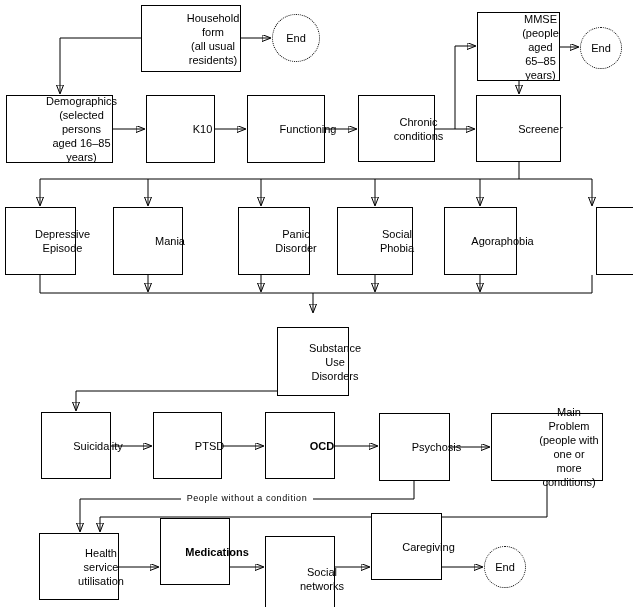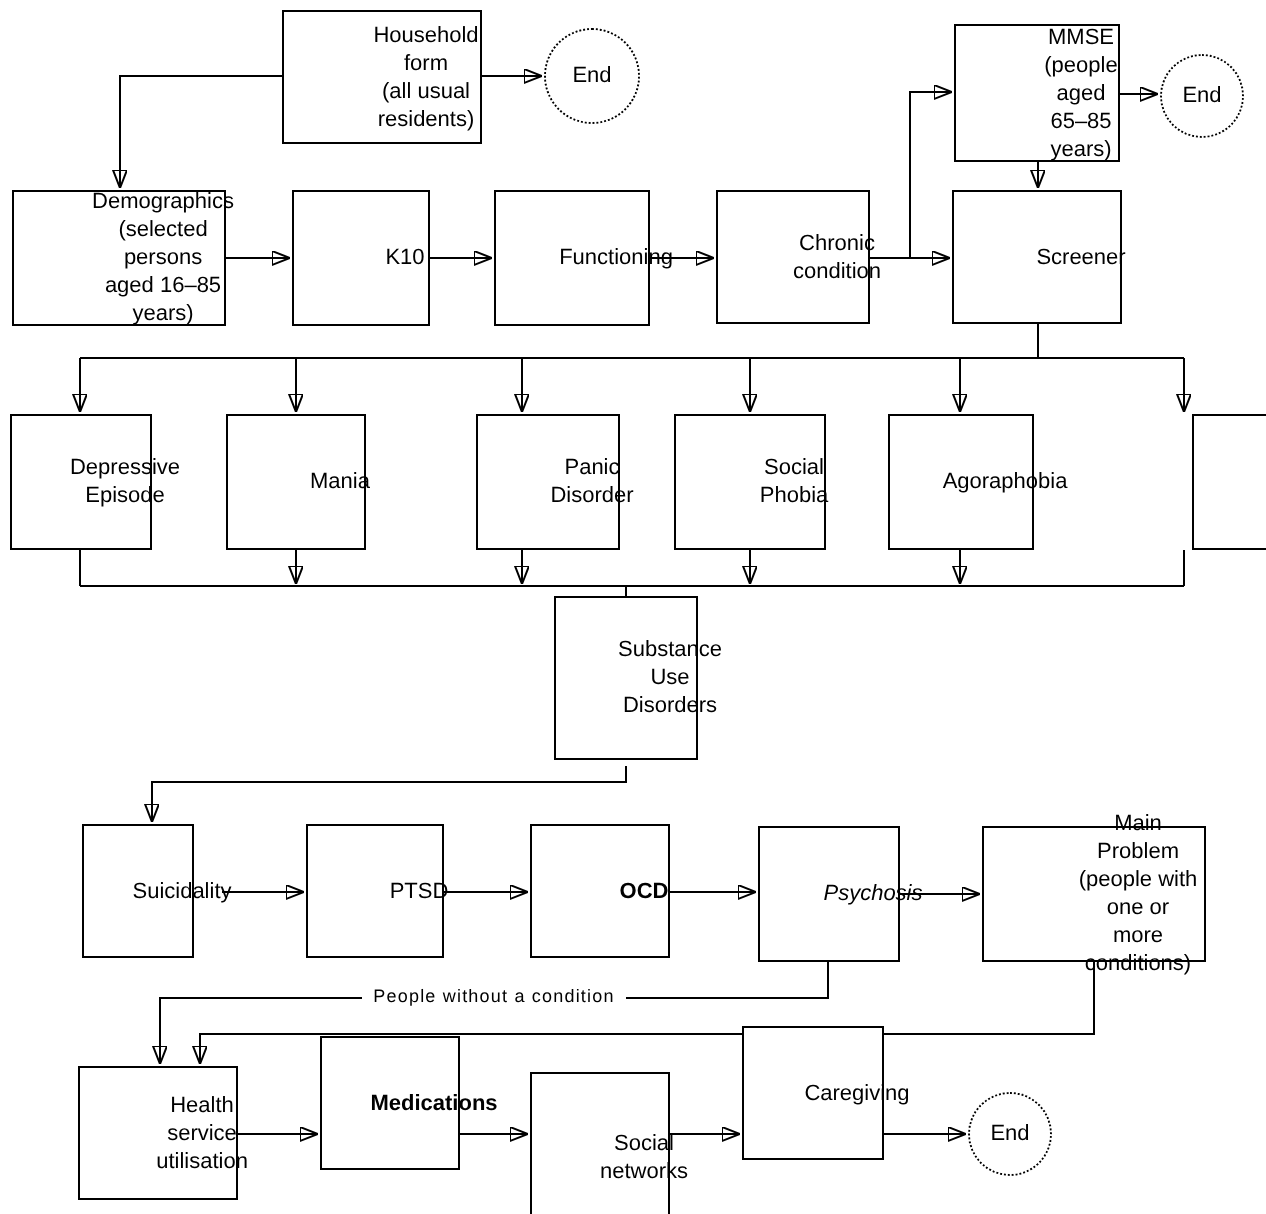--- a/index.html
+++ b/index.html
@@ -106,40 +106,40 @@
 (people aged
 65–85 years)</div>
   <div class="end" style="left:580px; top:27px; width:42px; height:42px;">End</div>
 
   <div class="node" style="left:6px; top:95px; width:107px; height:68px;">Demographics
 (selected persons
 aged 16–85 years)</div>
   <div class="node" style="left:146px; top:95px; width:69px; height:68px;">K10</div>
   <div class="node" style="left:247px; top:95px; width:78px; height:68px;">Functioning</div>
   <div class="node" style="left:358px; top:95px; width:77px; height:67px;">Chronic
-condition</div>
+conditions</div>
   <div class="node" style="left:476px; top:95px; width:85px; height:67px;">Screener</div>
 
   <div class="node" style="left:5px; top:207px; width:71px; height:68px;">Depressive
 Episode</div>
   <div class="node" style="left:113px; top:207px; width:70px; height:68px;">Mania</div>
   <div class="node" style="left:238px; top:207px; width:72px; height:68px;">Panic
 Disorder</div>
   <div class="node" style="left:337px; top:207px; width:76px; height:68px;">Social Phobia</div>
   <div class="node" style="left:444px; top:207px; width:73px; height:68px;">Agoraphobia</div>
   <div class="node" style="left:556px; top:207px; width:72px; height:68px;margin-left:40px;">GAD</div>
 
-  <div class="node" style="left:277px; top:298px; width:72px; height:82px;">Substance
+  <div class="node" style="left:277px; top:327px; width:72px; height:69px;">Substance
 Use
 Disorders</div>
 
-  <div class="node" style="left:41px; top:412px; width:56px; height:67px;">Suicidality</div>
+  <div class="node" style="left:41px; top:412px; width:70px; height:67px;">Suicidality</div>
   <div class="node" style="left:153px; top:412px; width:69px; height:67px;">PTSD</div>
   <div class="node" style="left:265px; top:412px; width:70px; height:67px;font-weight:bold;">OCD</div>
-  <div class="node" style="left:379px; top:413px; width:71px; height:68px;font-style:italic;">Psychosis</div>
+  <div class="node" style="left:379px; top:413px; width:71px; height:68px;">Psychosis</div>
   <div class="node" style="left:491px; top:413px; width:112px; height:68px;">Main Problem
 (people with one or
 more conditions)</div>
 
   <div class="node" style="left:39px; top:533px; width:80px; height:67px;">Health service
 utilisation</div>
   <div class="node" style="left:160px; top:518px; width:70px; height:67px;font-weight:bold;">Medications</div>
   <div class="node" style="left:265px; top:536px; width:70px; height:86px;">Social
 networks</div>
   <div class="node" style="left:371px; top:513px; width:71px; height:67px;">Caregiving</div>

